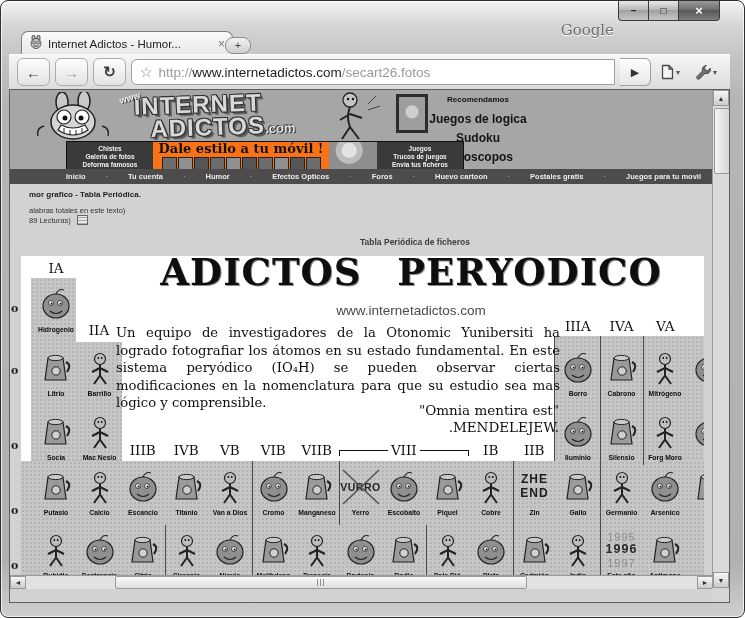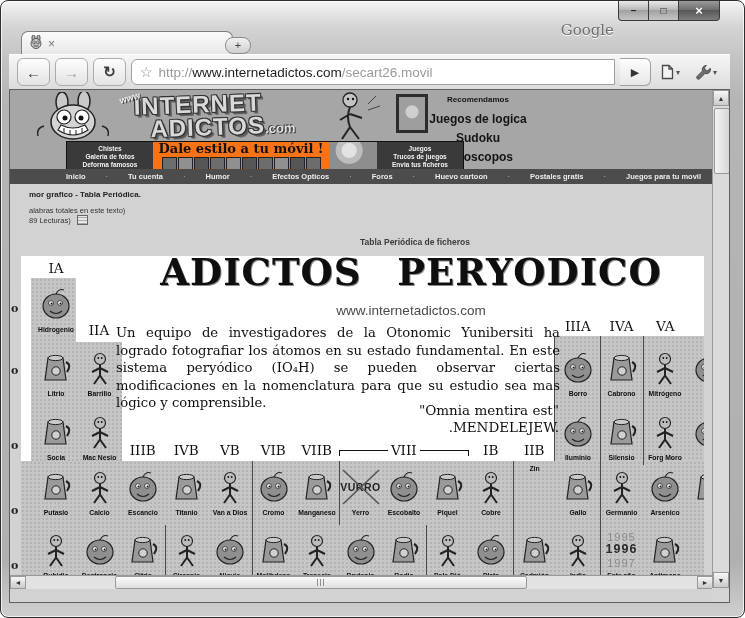--- a/index.html
+++ b/index.html
@@ -159,32 +159,33 @@
             <ellipse cx="4.5" cy="3" rx="1.6" ry="3" fill="#bbb" stroke="#333" stroke-width=".8"></ellipse>
             <ellipse cx="9.5" cy="3" rx="1.6" ry="3" fill="#bbb" stroke="#333" stroke-width=".8"></ellipse>
             <circle cx="7" cy="8.5" r="5" fill="#cfcfcf" stroke="#333" stroke-width=".8"></circle>
             <circle cx="5" cy="7.5" r="1.5" fill="#fff" stroke="#222" stroke-width=".6"></circle>
             <circle cx="9" cy="7.5" r="1.5" fill="#fff" stroke="#222" stroke-width=".6"></circle>
             <circle cx="5.2" cy="7.8" r=".6" fill="#111"></circle>
             <circle cx="9.2" cy="7.8" r=".6" fill="#111"></circle>
             <path d="M4.5 11 h5" stroke="#222" stroke-width=".8"></path>
           </svg>
       </span>
+      <span class="tab-title">Internet Adictos - Humor...</span>
       <span class="tab-close">×</span>
     </div>
     <div class="newtab">+</div>
   </div>
 
   <div class="toolbar">
     <div class="tb-btn">←</div>
     <div class="tb-btn disabled">→</div>
     <div class="tb-btn">↻</div>
     <div class="omnibox">
       <span class="star">☆</span>
-      <span class="url"><span>http://</span><span class="host">www.internetadictos.com</span><span>/secart26.movil</span></span>
+      <span class="url"><span>http://</span><span class="host">www.internetadictos.com</span><span>/secart26.fotos</span></span>
     </div>
     <div class="go-btn">▶</div>
     <div class="icon-btn">
       <svg width="13" height="16" viewBox="0 0 13 16">
           <path d="M1.5 1.5 h6.5 l3.5 3.5 v9.5 h-10 z" fill="#f4f4f4" stroke="#4a4a4a" stroke-width="1.3"></path>
           <path d="M8 1.5 v3.5 h3.5" fill="none" stroke="#4a4a4a" stroke-width="1.3"></path>
         </svg>
       <span class="caret">▾</span>
     </div>
     <div class="icon-btn">
@@ -614,20 +615,24 @@
               <svg width="40" height="40" viewBox="0 0 40 40">
                 <circle cx="20" cy="11" r="5.5" fill="#bdbdbd" stroke="#222" stroke-width="1.2"></circle>
                 <circle cx="18.3" cy="10" r=".9" fill="#111"></circle>
                 <circle cx="21.7" cy="10" r=".9" fill="#111"></circle>
                 <path d="M20 16.5 v11 M20 20 l-8 4 M20 20 l8 4 M20 27.5 l-6 8.5 M20 27.5 l6 8.5" fill="none" stroke="#222" stroke-width="2"></path>
               </svg>
             </div>
             <div class="lbl">Cobre</div>
           </div>
           <div class="cell" style="left: 492.5px; top: 209px;">
+            <div class="art">
+              <div class="zline">ZHE</div>
+              <div class="zline">END</div>
+            </div>
             <div class="lbl">Zin</div>
           </div>
           <div class="cell" style="left: 536px; top: 209px;">
             <div class="art">
               <svg width="40" height="40" viewBox="0 0 40 40">
                 <path d="M12 10 h15 l3 22 h-21 z" fill="#9a9a9a" stroke="#222" stroke-width="1.2"></path>
                 <ellipse cx="19.5" cy="10" rx="7.5" ry="2.6" fill="#cacaca" stroke="#222" stroke-width="1"></ellipse>
                 <path d="M30 14 q6 3 1 10" fill="none" stroke="#222" stroke-width="2"></path>
                 <circle cx="20" cy="23" r="4.2" fill="#d0d0d0" stroke="#222" stroke-width="1"></circle>
               </svg>

